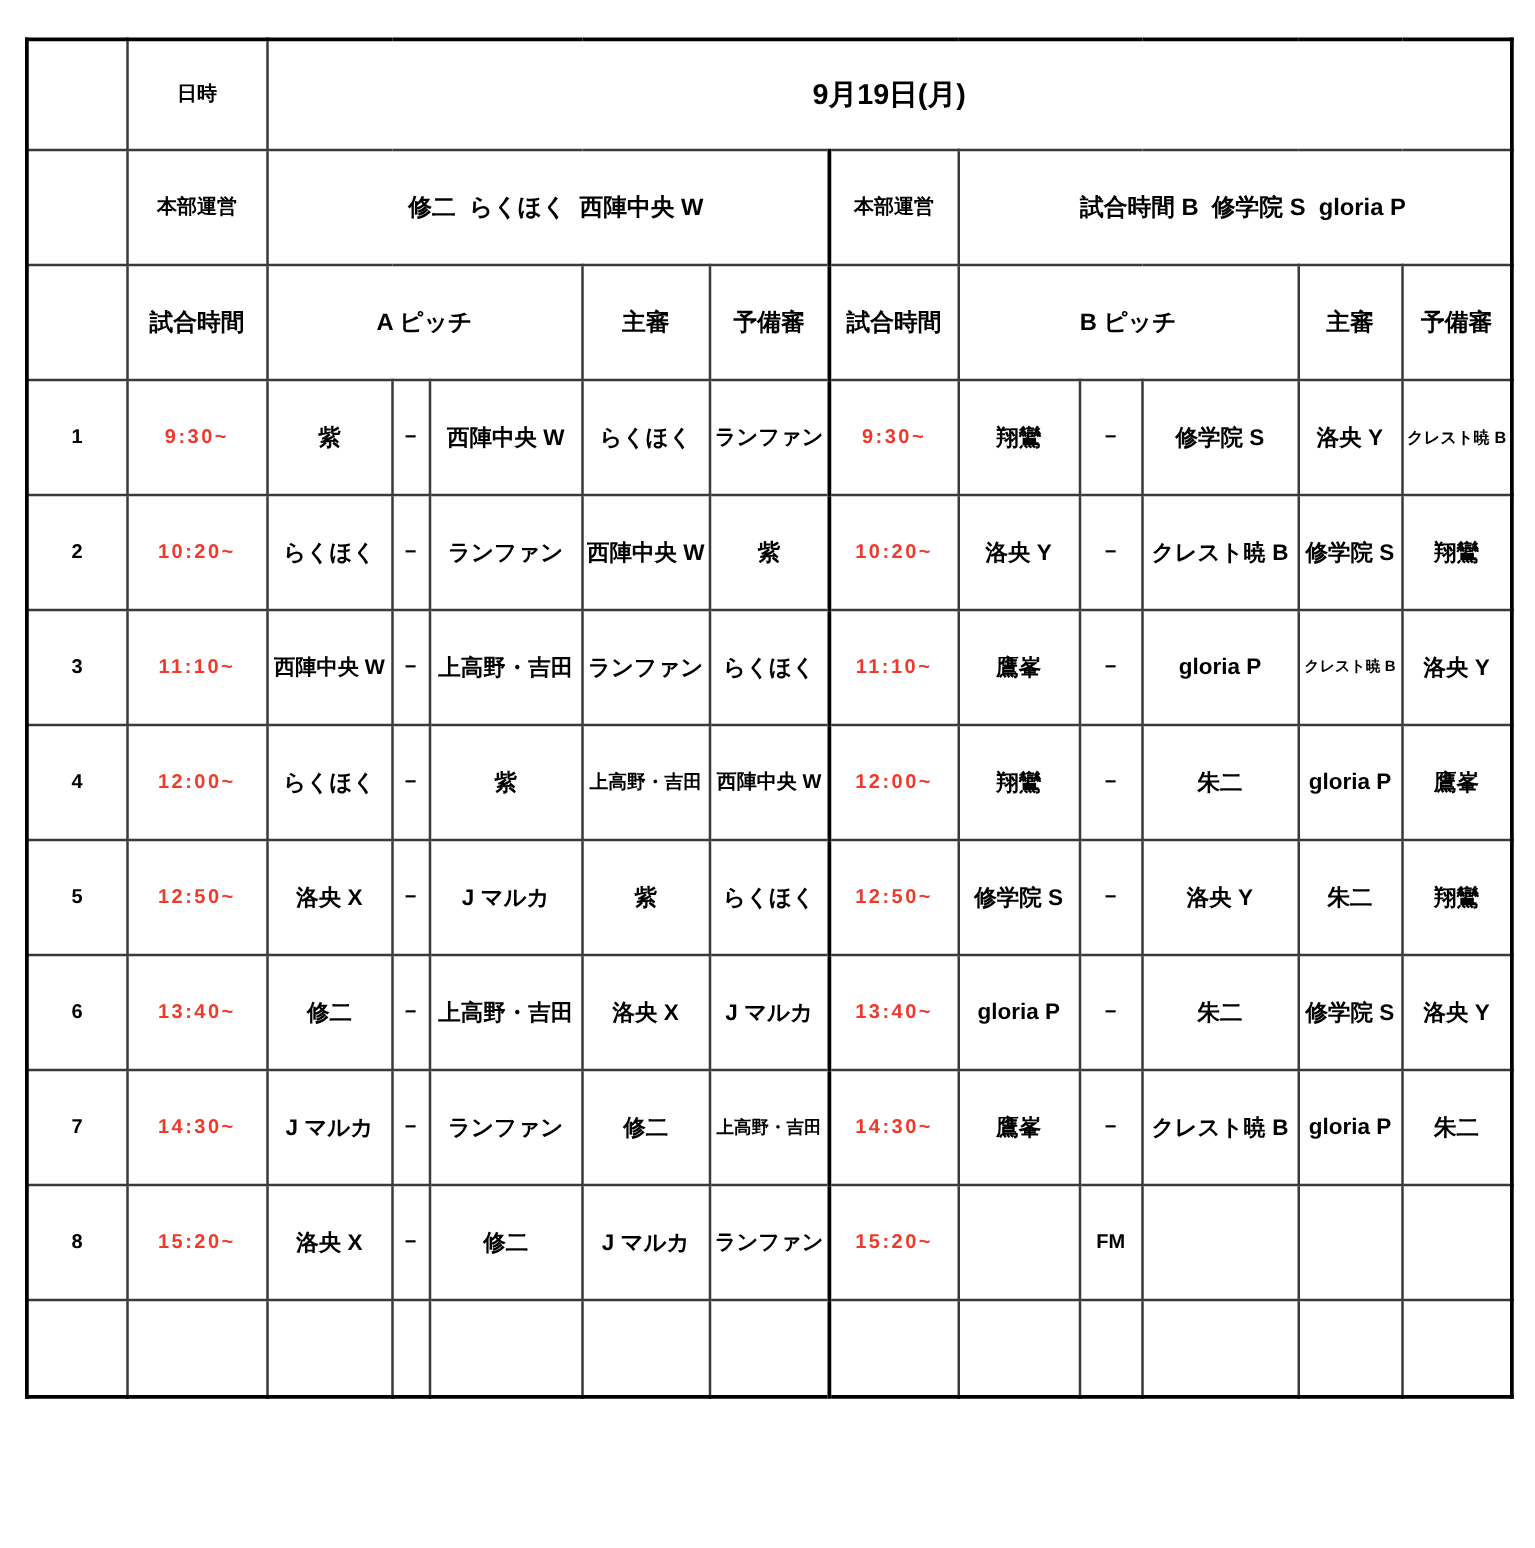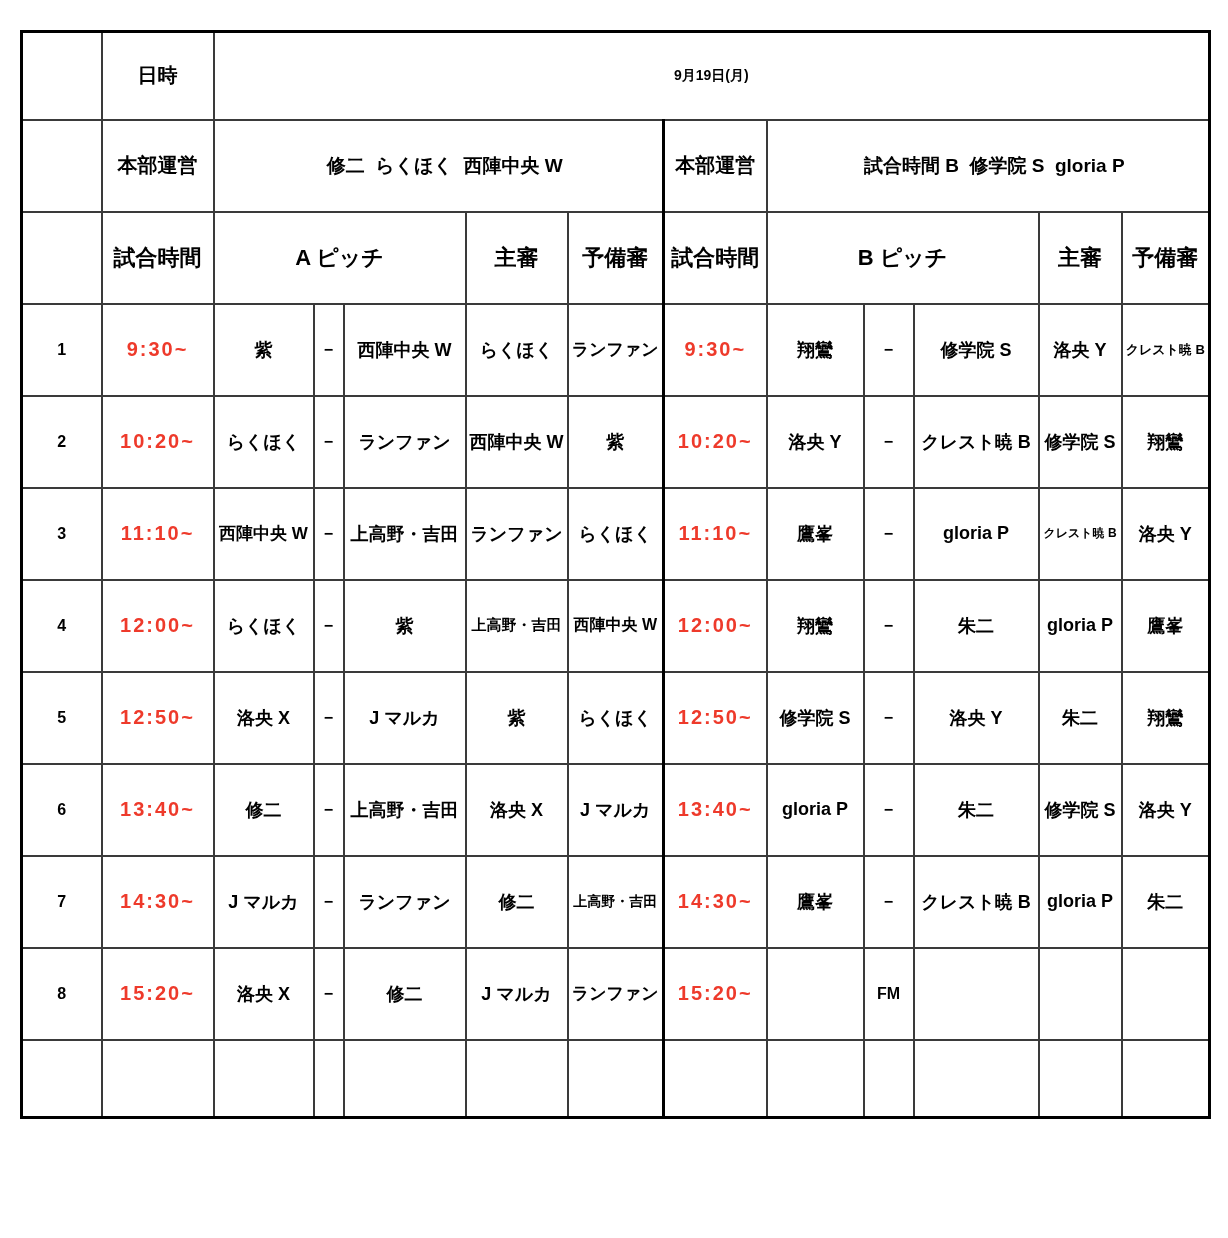--- a/index.html
+++ b/index.html
@@ -20,25 +20,25 @@
   td {
     border:2px solid var(--grid);
     text-align:center; vertical-align:middle;
     padding:0 3px; overflow:hidden; white-space:nowrap;
     font-size:18px; font-weight:bold;
   }
   tr { height:92px; }
   tr.r-date { height:88px; }
   tr.last { height:78px; }
   td.divider { border-left:3px solid var(--frame); }
-  td.label { font-size:20px; }
-  td.big { font-size:14px; }
-  td.head { font-size:22px; }
+  td.label { font-size:16px; }
+  td.big { font-size:23px; }
+  td.head { font-size:19px; }
   td.admin-val { font-size:19px; white-space:pre;padding-left:16px; }
-  td.time { font-size:20px; color:var(--time-red); letter-spacing:2px;border-radius:11px; }
+  td.time { font-size:16px; color:var(--time-red); letter-spacing:2px;border-radius:11px; }
   td.num { font-size:16px; }
   td.dash { font-size:16px; }
 </style>
 </head>
 <body>
 
 <div class="sheet">
   <table class="schedule">
     <colgroup>
       <col style="width:80px">

